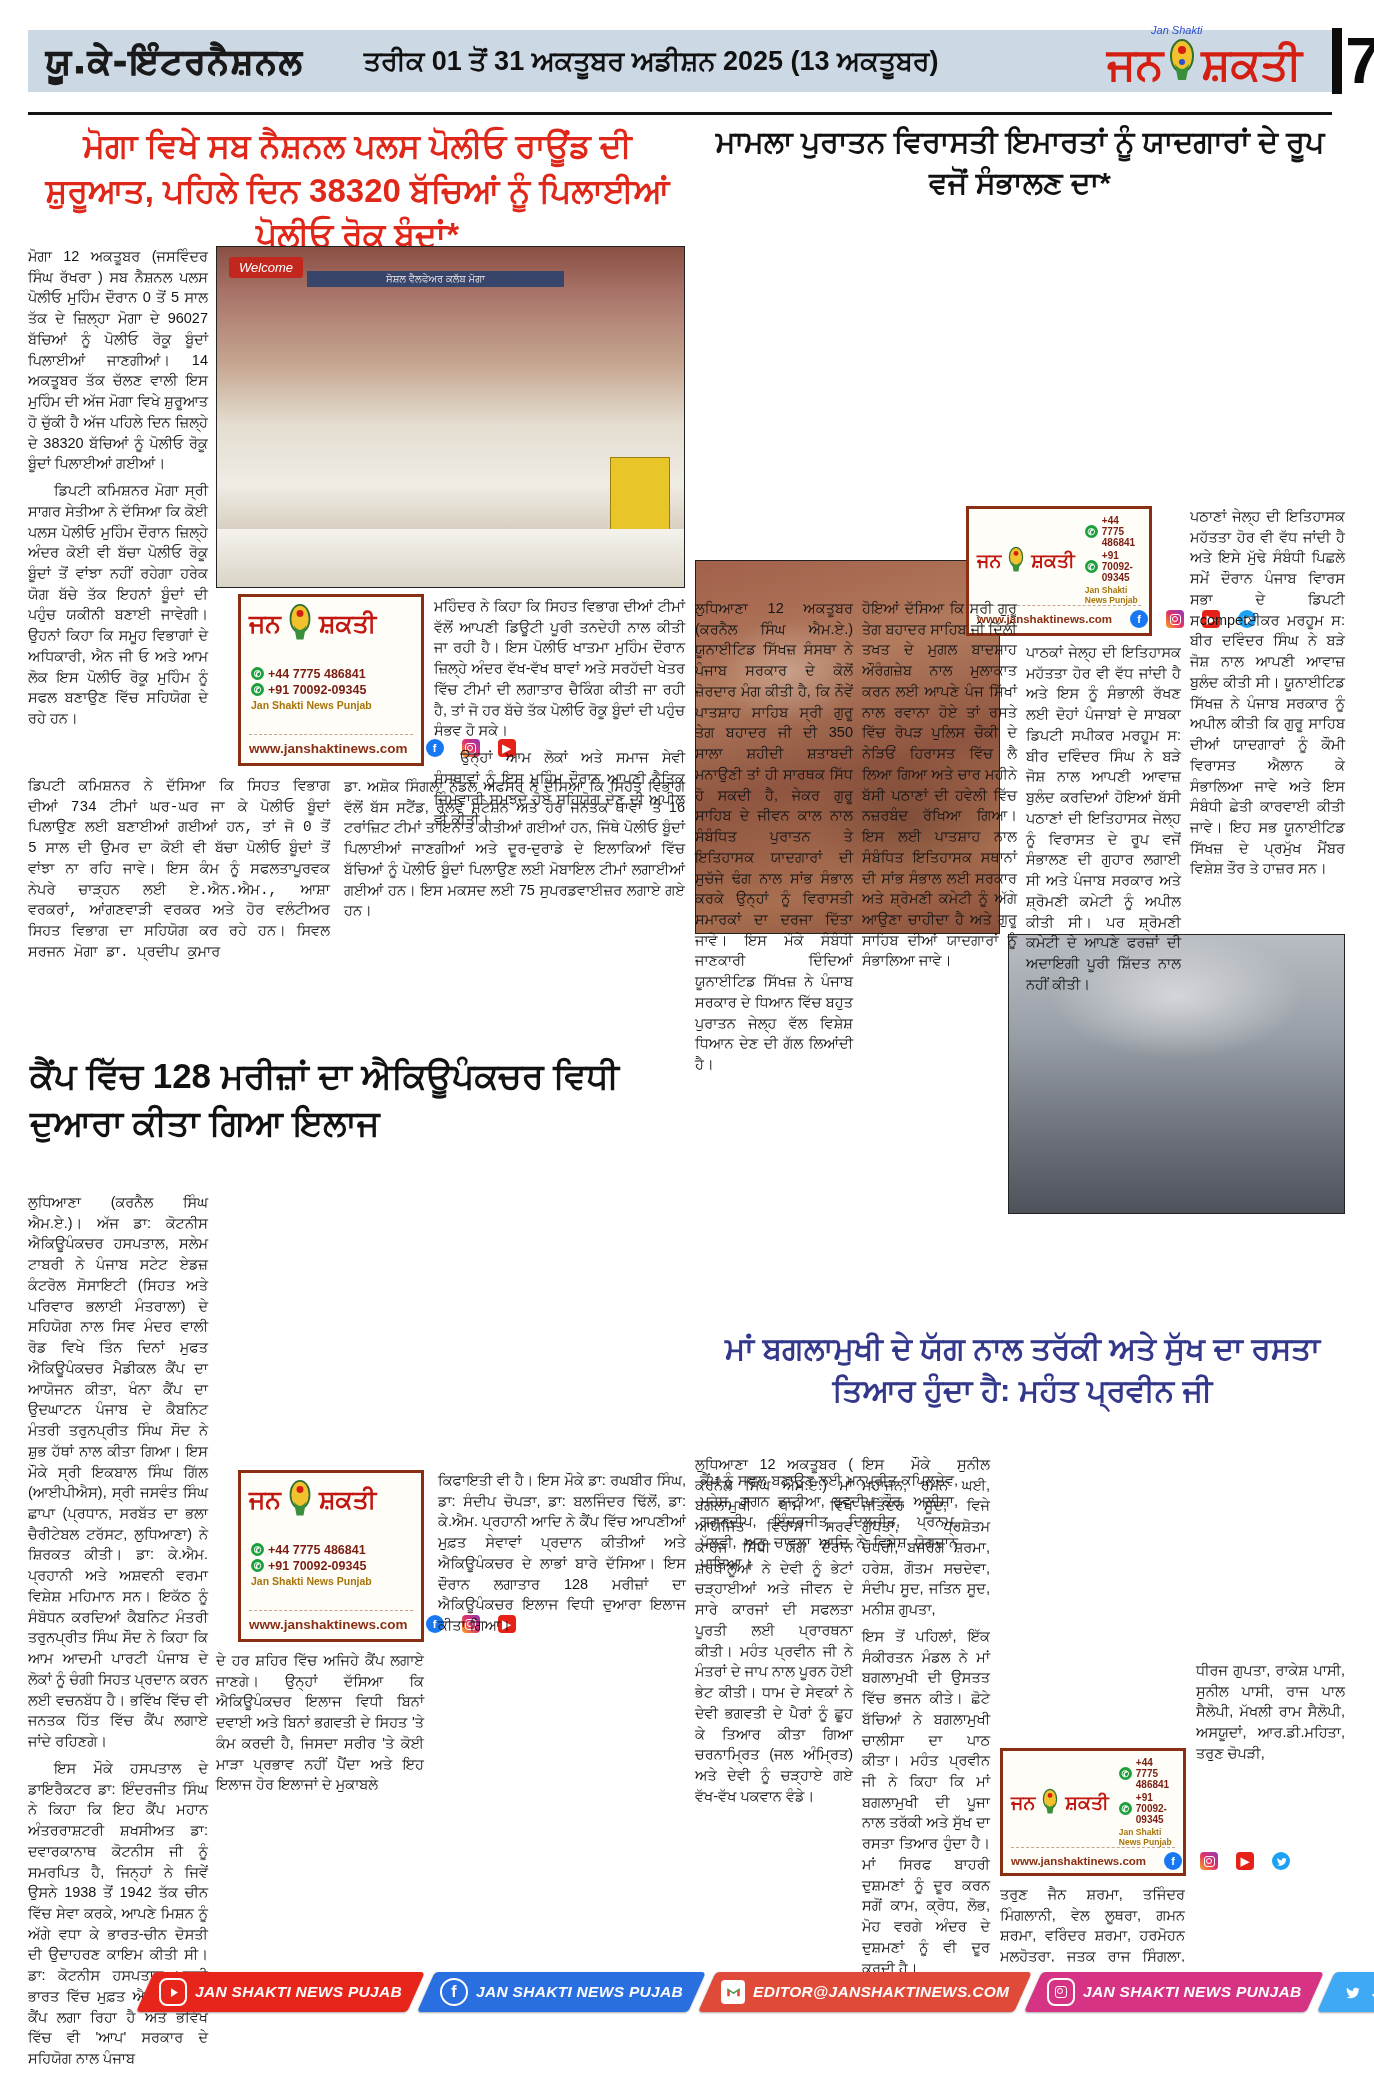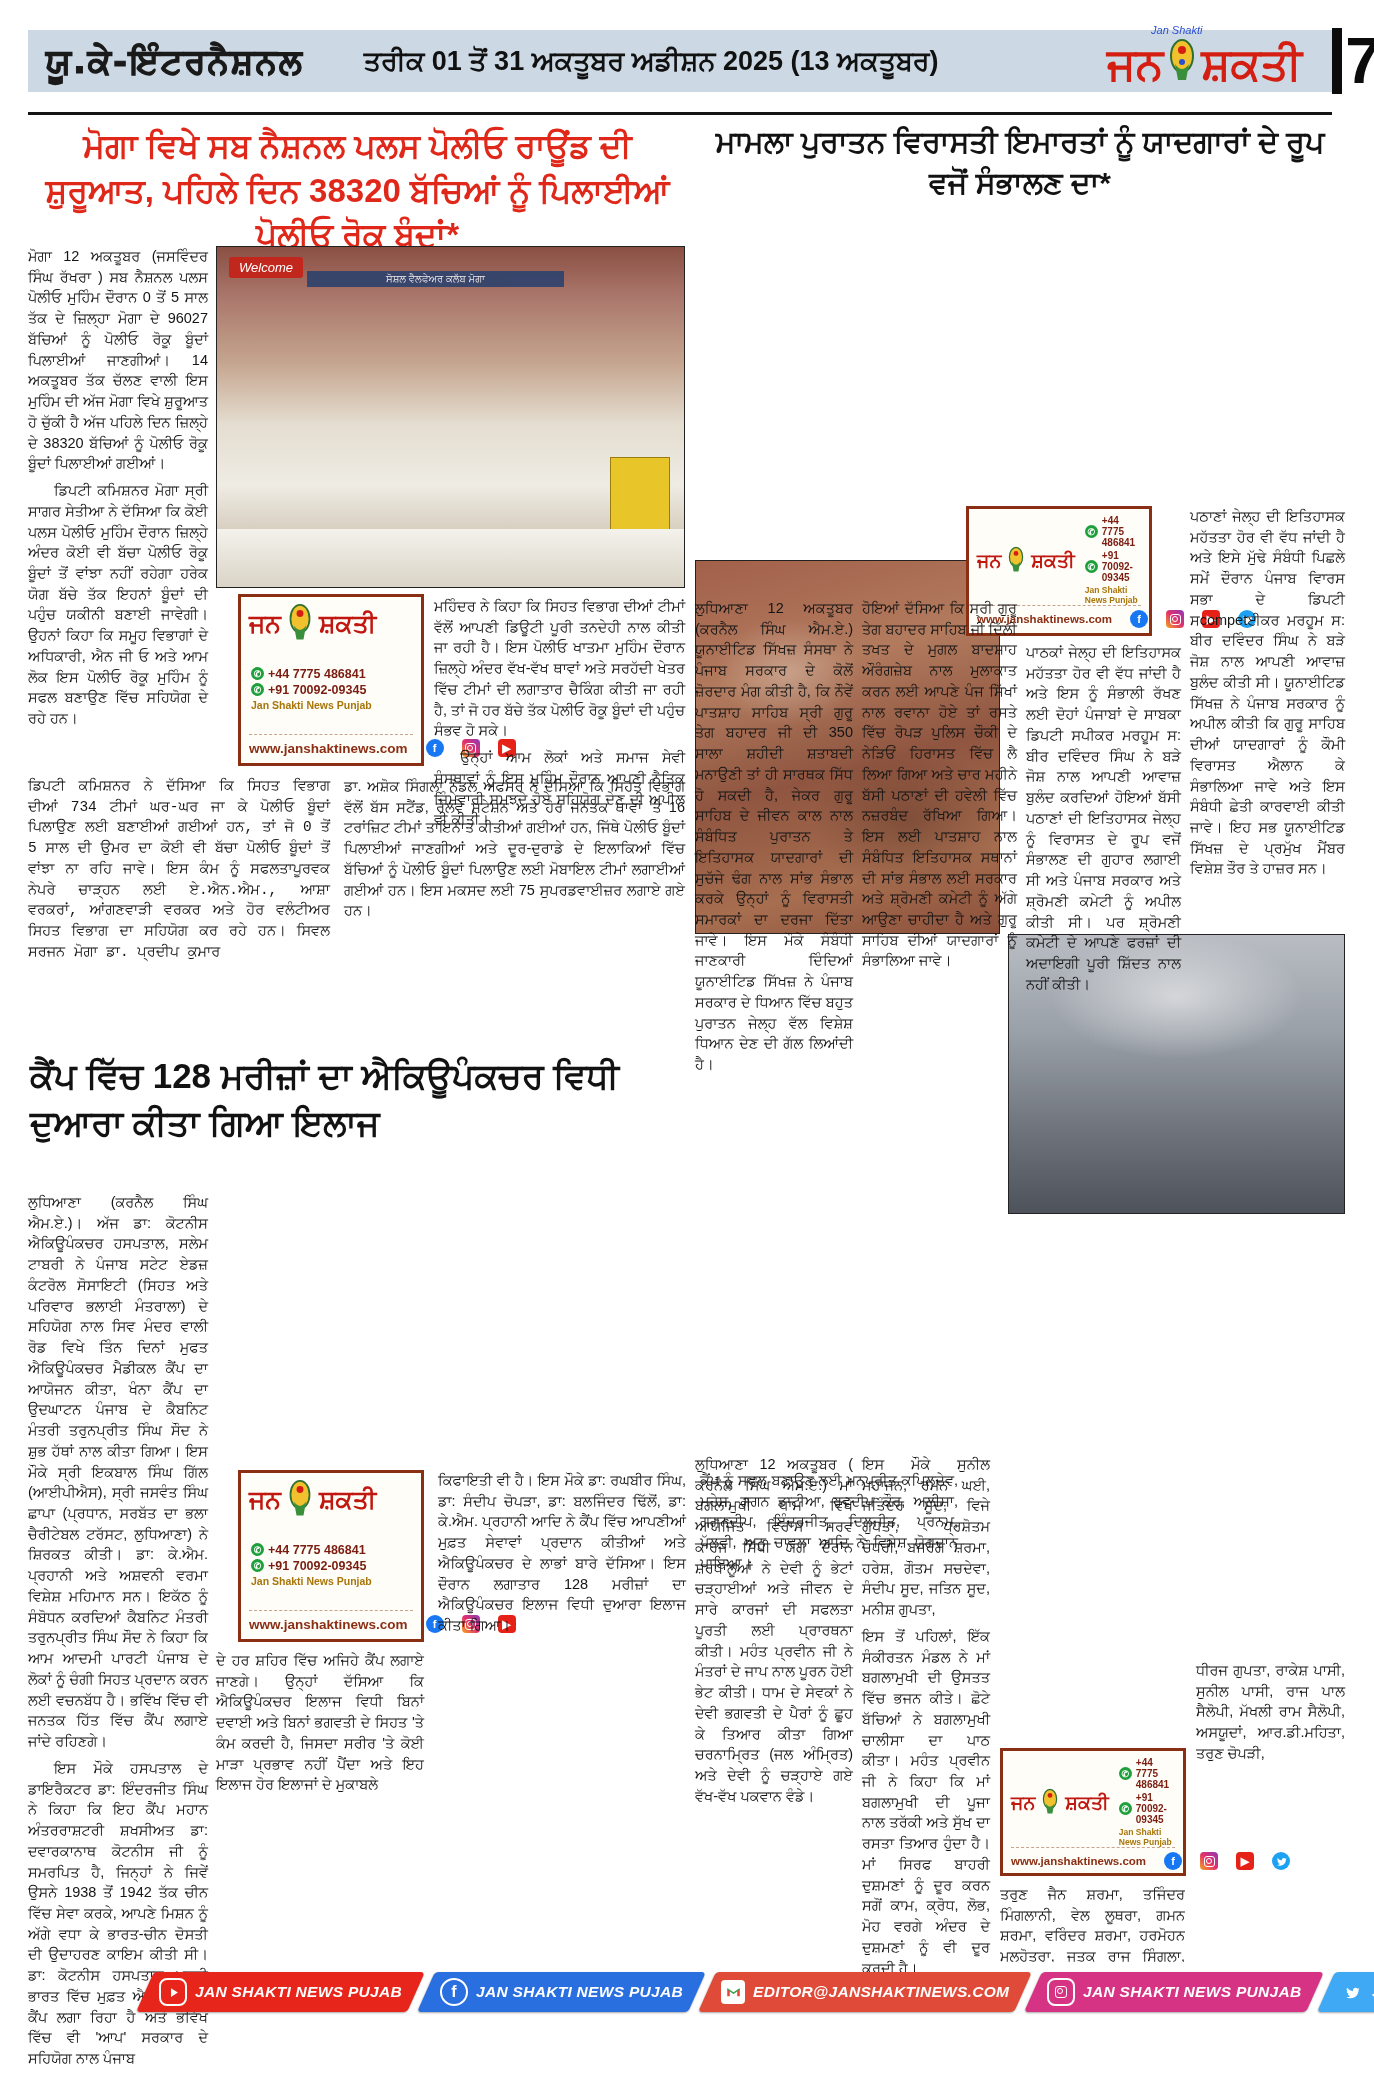--- a/index.html
+++ b/index.html
@@ -257,20 +257,21 @@
   <div class="abs bodytext" style="left:862px;top:598px;width:155px;height:712px;">
     <p class="nofirst">ਹੋਇਆਂ ਦੱਸਿਆ ਕਿ ਸ੍ਰੀ ਗੁਰੂ ਤੇਗ ਬਹਾਦਰ ਸਾਹਿਬ ਜੀ ਦਿੱਲੀ ਤਖਤ ਦੇ ਮੁਗਲ ਬਾਦਸ਼ਾਹ ਔਰੰਗਜ਼ੇਬ ਨਾਲ ਮੁਲਾਕਾਤ ਕਰਨ ਲਈ ਆਪਣੇ ਪੰਜ ਸਿੱਖਾਂ ਨਾਲ ਰਵਾਨਾ ਹੋਏ ਤਾਂ ਰਸਤੇ ਵਿੱਚ ਰੋਪੜ ਪੁਲਿਸ ਚੌਕੀ ਦੇ ਨੇੜਿਓਂ ਹਿਰਾਸਤ ਵਿੱਚ ਲੈ ਲਿਆ ਗਿਆ ਅਤੇ ਚਾਰ ਮਹੀਨੇ ਬੱਸੀ ਪਠਾਣਾਂ ਦੀ ਹਵੇਲੀ ਵਿੱਚ ਨਜ਼ਰਬੰਦ ਰੱਖਿਆ ਗਿਆ। ਇਸ ਲਈ ਪਾਤਸ਼ਾਹ ਨਾਲ ਸੰਬੰਧਿਤ ਇਤਿਹਾਸਕ ਸਥਾਨਾਂ ਦੀ ਸਾਂਭ ਸੰਭਾਲ ਲਈ ਸਰਕਾਰ ਅਤੇ ਸ਼੍ਰੋਮਣੀ ਕਮੇਟੀ ਨੂੰ ਅੱਗੇ ਆਉਣਾ ਚਾਹੀਦਾ ਹੈ ਅਤੇ ਗੁਰੂ ਸਾਹਿਬ ਦੀਆਂ ਯਾਦਗਾਰਾਂ ਨੂੰ ਸੰਭਾਲਿਆ ਜਾਵੇ।</p>
   </div>
   <div class="abs bodytext" style="left:1026px;top:642px;width:155px;height:668px;">
     <p class="nofirst">ਪਾਠਕਾਂ ਜੇਲ੍ਹ ਦੀ ਇਤਿਹਾਸਕ ਮਹੱਤਤਾ ਹੋਰ ਵੀ ਵੱਧ ਜਾਂਦੀ ਹੈ ਅਤੇ ਇਸ ਨੂੰ ਸੰਭਾਲੀ ਰੱਖਣ ਲਈ ਦੋਹਾਂ ਪੰਜਾਬਾਂ ਦੇ ਸਾਬਕਾ ਡਿਪਟੀ ਸਪੀਕਰ ਮਰਹੂਮ ਸ: ਬੀਰ ਦਵਿੰਦਰ ਸਿੰਘ ਨੇ ਬੜੇ ਜੋਸ਼ ਨਾਲ ਆਪਣੀ ਆਵਾਜ਼ ਬੁਲੰਦ ਕਰਦਿਆਂ ਹੋਇਆਂ ਬੱਸੀ ਪਠਾਣਾਂ ਦੀ ਇਤਿਹਾਸਕ ਜੇਲ੍ਹ ਨੂੰ ਵਿਰਾਸਤ ਦੇ ਰੂਪ ਵਜੋਂ ਸੰਭਾਲਣ ਦੀ ਗੁਹਾਰ ਲਗਾਈ ਸੀ ਅਤੇ ਪੰਜਾਬ ਸਰਕਾਰ ਅਤੇ ਸ਼੍ਰੋਮਣੀ ਕਮੇਟੀ ਨੂੰ ਅਪੀਲ ਕੀਤੀ ਸੀ। ਪਰ ਸ਼੍ਰੋਮਣੀ ਕਮੇਟੀ ਦੇ ਆਪਣੇ ਫਰਜ਼ਾਂ ਦੀ ਅਦਾਇਗੀ ਪੂਰੀ ਸ਼ਿੱਦਤ ਨਾਲ ਨਹੀਂ ਕੀਤੀ।</p>
   </div>
   <div class="abs bodytext" style="left:1190px;top:506px;width:155px;height:804px;">
     <p class="nofirst">ਪਠਾਣਾਂ ਜੇਲ੍ਹ ਦੀ ਇਤਿਹਾਸਕ ਮਹੱਤਤਾ ਹੋਰ ਵੀ ਵੱਧ ਜਾਂਦੀ ਹੈ ਅਤੇ ਇਸੇ ਮੁੱਢੇ ਸੰਬੰਧੀ ਪਿਛਲੇ ਸਮੇਂ ਦੌਰਾਨ ਪੰਜਾਬ ਵਿਾਰਸ ਸਭਾ ਦੇ ਡਿਪਟੀ ਸcompetਈਕਰ ਮਰਹੂਮ ਸ: ਬੀਰ ਦਵਿੰਦਰ ਸਿੰਘ ਨੇ ਬੜੇ ਜੋਸ਼ ਨਾਲ ਆਪਣੀ ਆਵਾਜ਼ ਬੁਲੰਦ ਕੀਤੀ ਸੀ। ਯੂਨਾਈਟਿਡ ਸਿੱਖਜ਼ ਨੇ ਪੰਜਾਬ ਸਰਕਾਰ ਨੂੰ ਅਪੀਲ ਕੀਤੀ ਕਿ ਗੁਰੂ ਸਾਹਿਬ ਦੀਆਂ ਯਾਦਗਾਰਾਂ ਨੂੰ ਕੌਮੀ ਵਿਰਾਸਤ ਐਲਾਨ ਕੇ ਸੰਭਾਲਿਆ ਜਾਵੇ ਅਤੇ ਇਸ ਸੰਬੰਧੀ ਛੇਤੀ ਕਾਰਵਾਈ ਕੀਤੀ ਜਾਵੇ। ਇਹ ਸਭ ਯੂਨਾਈਟਿਡ ਸਿੱਖਜ਼ ਦੇ ਪ੍ਰਮੁੱਖ ਮੈਂਬਰ ਵਿਸ਼ੇਸ਼ ਤੌਰ ਤੇ ਹਾਜ਼ਰ ਸਨ।</p>
   </div>
 
+  <div class="abs headline navy" style="left:700px;top:1328px;width:645px;height:116px;">ਮਾਂ ਬਗਲਾਮੁਖੀ ਦੇ ਯੱਗ ਨਾਲ ਤਰੱਕੀ ਅਤੇ ਸੁੱਖ ਦਾ ਰਸਤਾ ਤਿਆਰ ਹੁੰਦਾ ਹੈ: ਮਹੰਤ ਪ੍ਰਵੀਨ ਜੀ</div>
 
   <div class="abs bodytext" style="left:695px;top:1454px;width:158px;height:508px;">
     <p class="nofirst">ਲੁਧਿਆਣਾ 12 ਅਕਤੂਬਰ ( ਕਰਨੈਲ ਸਿੰਘ ਐਮ.ਏ.) ਮਾਂ ਬਗਲਾਮੁਖੀ ਧਾਮ ਵਿਖੇ ਆਯੋਜਿਤ ਵਿਰਾਸ ਸਰਵ ਕਾਰਜ ਸਿੱਧੀ ਯੱਗ ਦੌਰਾਨ ਸ਼ਰਧਾਲੂਆਂ ਨੇ ਦੇਵੀ ਨੂੰ ਭੇਟਾਂ ਚੜ੍ਹਾਈਆਂ ਅਤੇ ਜੀਵਨ ਦੇ ਸਾਰੇ ਕਾਰਜਾਂ ਦੀ ਸਫਲਤਾ ਪੂਰਤੀ ਲਈ ਪ੍ਰਾਰਥਨਾ ਕੀਤੀ। ਮਹੰਤ ਪ੍ਰਵੀਨ ਜੀ ਨੇ ਮੰਤਰਾਂ ਦੇ ਜਾਪ ਨਾਲ ਪੂਰਨ ਹੋਈ ਭੇਟ ਕੀਤੀ। ਧਾਮ ਦੇ ਸੇਵਕਾਂ ਨੇ ਦੇਵੀ ਭਗਵਤੀ ਦੇ ਪੈਰਾਂ ਨੂੰ ਛੂਹ ਕੇ ਤਿਆਰ ਕੀਤਾ ਗਿਆ ਚਰਨਾਮ੍ਰਿਤ (ਜਲ ਅੰਮ੍ਰਿਤ) ਅਤੇ ਦੇਵੀ ਨੂੰ ਚੜ੍ਹਾਏ ਗਏ ਵੱਖ-ਵੱਖ ਪਕਵਾਨ ਵੰਡੇ।</p>
   </div>
   <div class="abs bodytext" style="left:862px;top:1454px;width:128px;height:508px;">
     <p class="nofirst">ਇਸ ਮੌਕੇ ਸੁਨੀਲ ਮਹਾਜਨ, ਰਮਨ ਘਈ, ਜਤਿੰਦਰ ਸੂਦ, ਵਿਜੇ ਗੁਪਤਾ, ਪ੍ਰਸ਼ੋਤਮ ਚੌਧਰੀ, ਬਜਰੰਗ ਸ਼ਰਮਾ, ਹਰੇਸ਼, ਗੌਤਮ ਸਚਦੇਵਾ, ਸੰਦੀਪ ਸੂਦ, ਜਤਿਨ ਸੂਦ, ਮਨੀਸ਼ ਗੁਪਤਾ,</p>
     <p class="nofirst">ਇਸ ਤੋਂ ਪਹਿਲਾਂ, ਇੱਕ ਸੰਕੀਰਤਨ ਮੰਡਲ ਨੇ ਮਾਂ ਬਗਲਾਮੁਖੀ ਦੀ ਉਸਤਤ ਵਿੱਚ ਭਜਨ ਕੀਤੇ। ਛੋਟੇ ਬੱਚਿਆਂ ਨੇ ਬਗਲਾਮੁਖੀ ਚਾਲੀਸਾ ਦਾ ਪਾਠ ਕੀਤਾ। ਮਹੰਤ ਪ੍ਰਵੀਨ ਜੀ ਨੇ ਕਿਹਾ ਕਿ ਮਾਂ ਬਗਲਾਮੁਖੀ ਦੀ ਪੂਜਾ ਨਾਲ ਤਰੱਕੀ ਅਤੇ ਸੁੱਖ ਦਾ ਰਸਤਾ ਤਿਆਰ ਹੁੰਦਾ ਹੈ। ਮਾਂ ਸਿਰਫ ਬਾਹਰੀ ਦੁਸ਼ਮਣਾਂ ਨੂੰ ਦੂਰ ਕਰਨ ਸਗੋਂ ਕਾਮ, ਕ੍ਰੋਧ, ਲੋਭ, ਮੋਹ ਵਰਗੇ ਅੰਦਰ ਦੇ ਦੁਸ਼ਮਣਾਂ ਨੂੰ ਵੀ ਦੂਰ ਕਰਦੀ ਹੈ।</p>
   </div>
 
   <div class="abs jsbox" style="left:1000px;top:1748px;width:186px;height:128px;">

